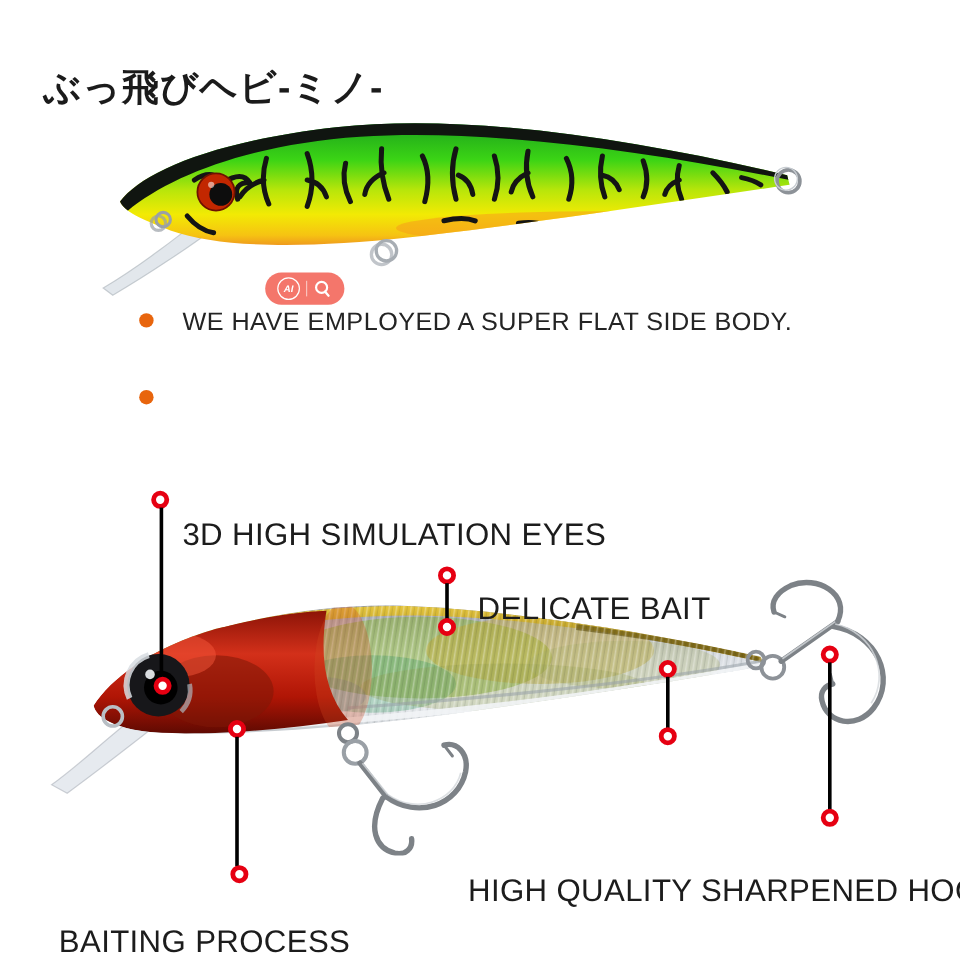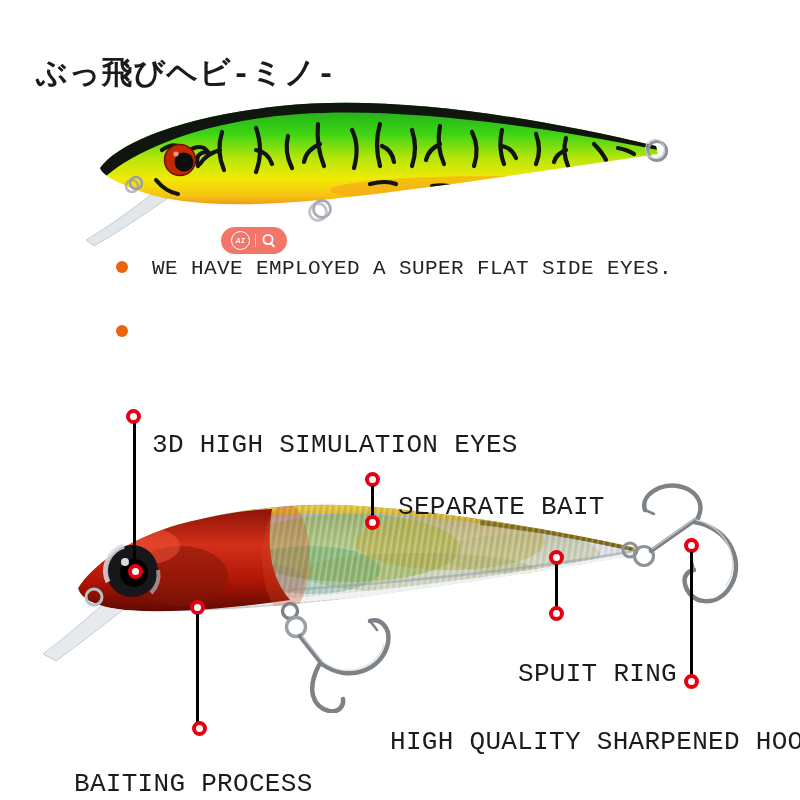--- a/index.html
+++ b/index.html
@@ -1,18 +1,18 @@
 <!DOCTYPE html>
 <html><head>
 <meta charset="utf-8">
 <style>
   html,body{margin:0;padding:0;background:#fff;}
   .canvas{
     position:relative;width:800px;height:800px;background:#ffffff;overflow:hidden;
-    font-family:Liberation Mono, monospace;
+    font-family:Liberation Sans, sans-serif;
   }
   .page-title{
     position:absolute;left:36px;top:52px;margin:0;
     font-size:31px;font-weight:800;color:#1b1b1b;letter-spacing:1px;white-space:nowrap;
   }
   .lure{position:absolute;}
   #lure1{left:70px;top:88px;width:600px;height:165px;}
   #lure2{left:30px;top:478px;width:750px;height:235px;}
 
   
@@ -63,21 +63,21 @@
   #spuit-label{left:518px;top:632px;}
   
   #hook-ring-top{left:684px;top:538px;}
   #hook-line{left:690px;top:552px;height:124px;}
   #hook-ring-bot{left:684px;top:674px;}
   #hook-label{left:390px;top:700px;}
   
   #bait2-ring-top{left:190px;top:600px;}
   #bait2-line{left:196px;top:614px;height:108px;}
   #bait2-ring-bot{left:192px;top:721px;}
-  #bait2-label{left:74px;top:742px;}
+  #bait2-label{left:49px;top:742px;}
 </style>
 </head>
 <body>
 
 <div class="canvas">
 
   <h1 class="page-title">ぶっ飛びヘビ-ミノ-</h1>
 
   <div class="lure" id="lure1" title="green tiger pattern minnow fishing lure">
     <svg width="600" height="165" viewBox="0 0 600 165">
@@ -154,21 +154,21 @@
   <div class="badge">
     <span class="ai-circ">AI</span>
     <span class="div"></span>
     <svg width="16" height="16" viewBox="0 0 16 16">
       <circle cx="7" cy="6.5" r="4.6" fill="none" stroke="#fff" stroke-width="1.8"></circle>
       <line x1="9.8" y1="10" x2="12.8" y2="13.4" stroke="#fff" stroke-width="1.9" stroke-linecap="round"></line>
     </svg>
   </div>
 
   <span class="dot" id="dot1"></span>
-  <div class="bullet-text" id="bullet1">WE HAVE EMPLOYED A SUPER FLAT SIDE EYES.</div>
+  <div class="bullet-text" id="bullet1">WE HAVE EMPLOYED A SUPER FLAT SIDE BODY.</div>
   <span class="dot" id="dot2"></span>
 
   <div class="lure" id="lure2" title="red head gold holographic minnow fishing lure with treble hooks">
     <svg width="750" height="235" viewBox="0 0 750 235">
       <defs>
         <linearGradient id="silverG" x1="0" y1="0" x2="0" y2="1">
           <stop offset="0" stop-color="#9c9fa3"></stop>
           <stop offset="0.4" stop-color="#d9dde2"></stop>
           <stop offset="0.75" stop-color="#eef1f4"></stop>
           <stop offset="1" stop-color="#c3c8cd"></stop>
@@ -260,26 +260,25 @@
   </div>
 
   <span class="co-ring" id="eyes-ring-top"></span>
   <span class="co-line" id="eyes-line"></span>
   <span class="co-ring" id="eyes-ring-bot"></span>
   <div class="co-label" id="eyes-label">3D HIGH SIMULATION EYES</div>
 
   <span class="co-ring" id="bait-ring-top"></span>
   <span class="co-line" id="bait-line"></span>
   <span class="co-ring" id="bait-ring-bot"></span>
-  <div class="co-label" id="bait-label">SEPARATE BAIT</div>
+  <div class="co-label" id="bait-label">DELICATE BAIT</div>
 
   <span class="co-ring" id="spuit-ring-top"></span>
   <span class="co-line" id="spuit-line"></span>
   <span class="co-ring" id="spuit-ring-bot"></span>
-  <div class="co-label" id="spuit-label">SPUIT RING</div>
 
   <span class="co-ring" id="hook-ring-top"></span>
   <span class="co-line" id="hook-line"></span>
   <span class="co-ring" id="hook-ring-bot"></span>
   <div class="co-label" id="hook-label">HIGH QUALITY SHARPENED HOOK</div>
 
   <span class="co-ring" id="bait2-ring-top"></span>
   <span class="co-line" id="bait2-line"></span>
   <span class="co-ring" id="bait2-ring-bot"></span>
   <div class="co-label" id="bait2-label">BAITING PROCESS</div>

